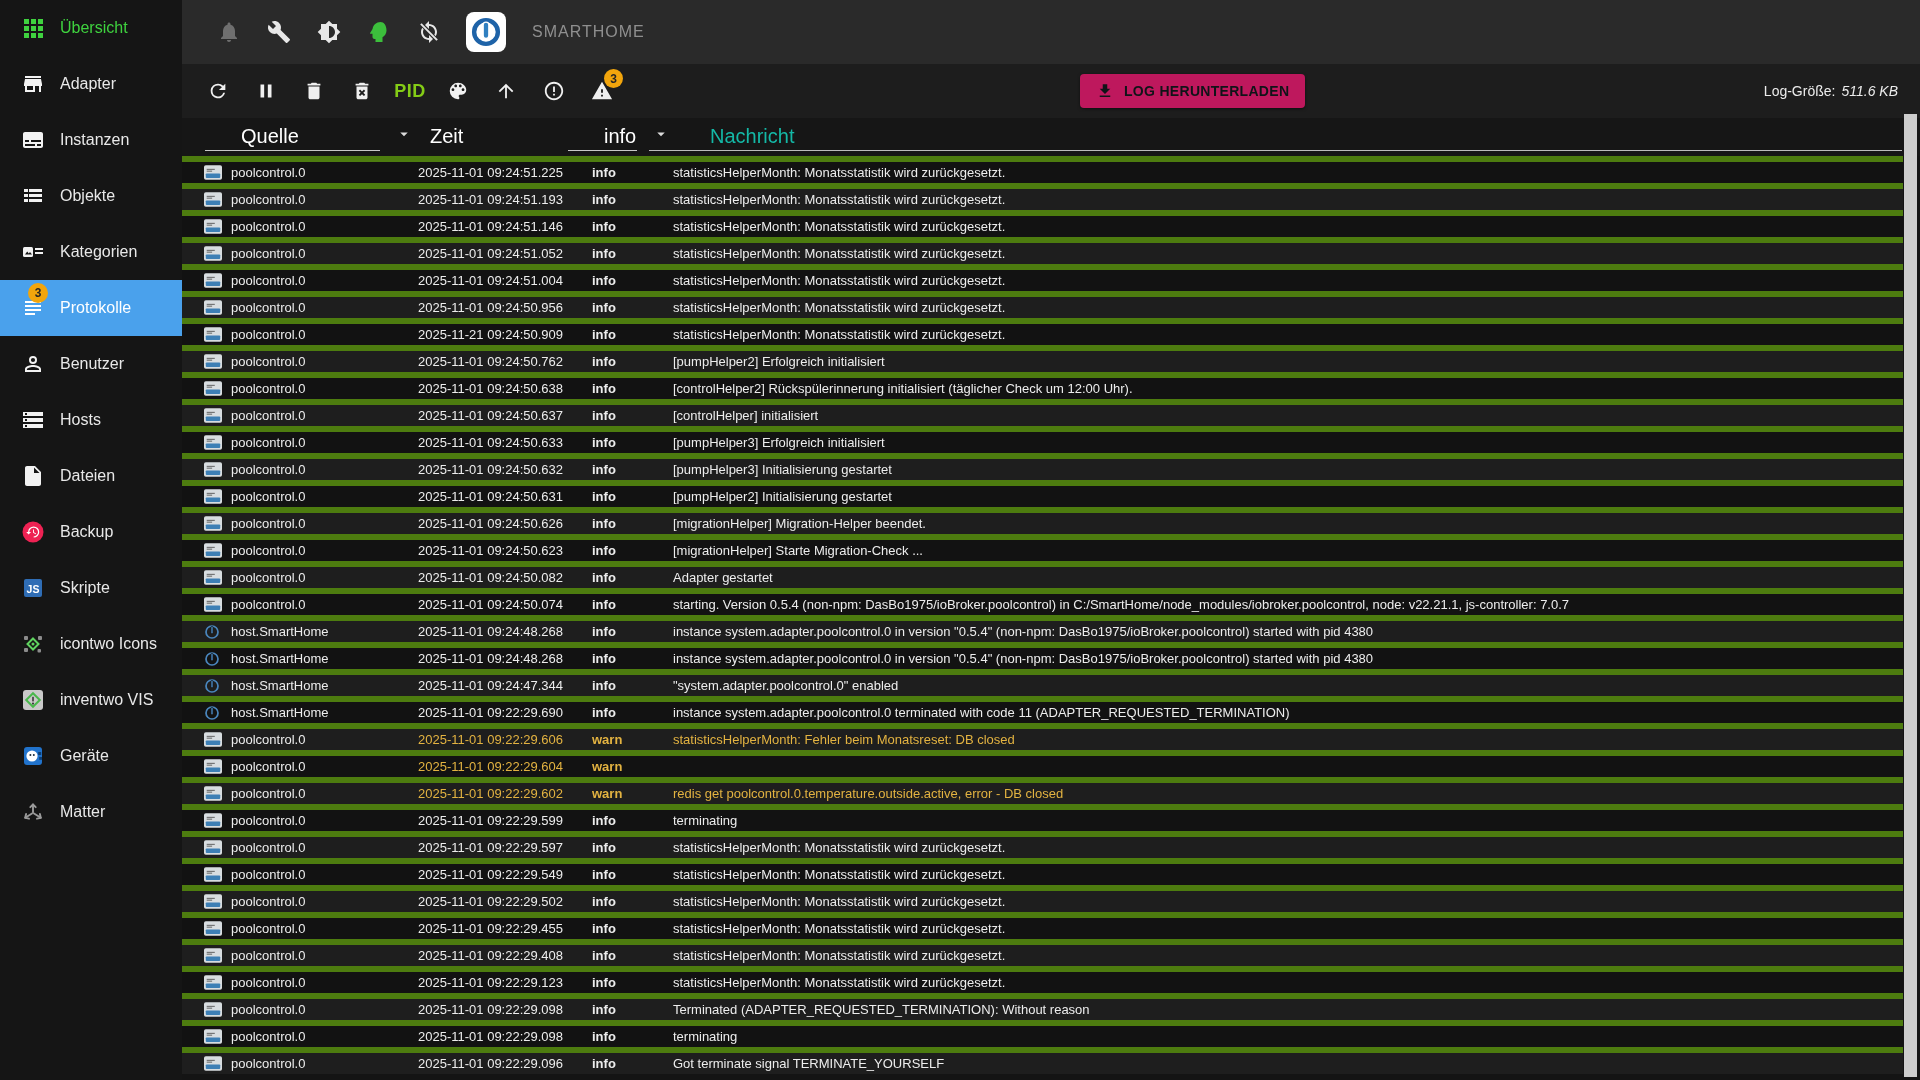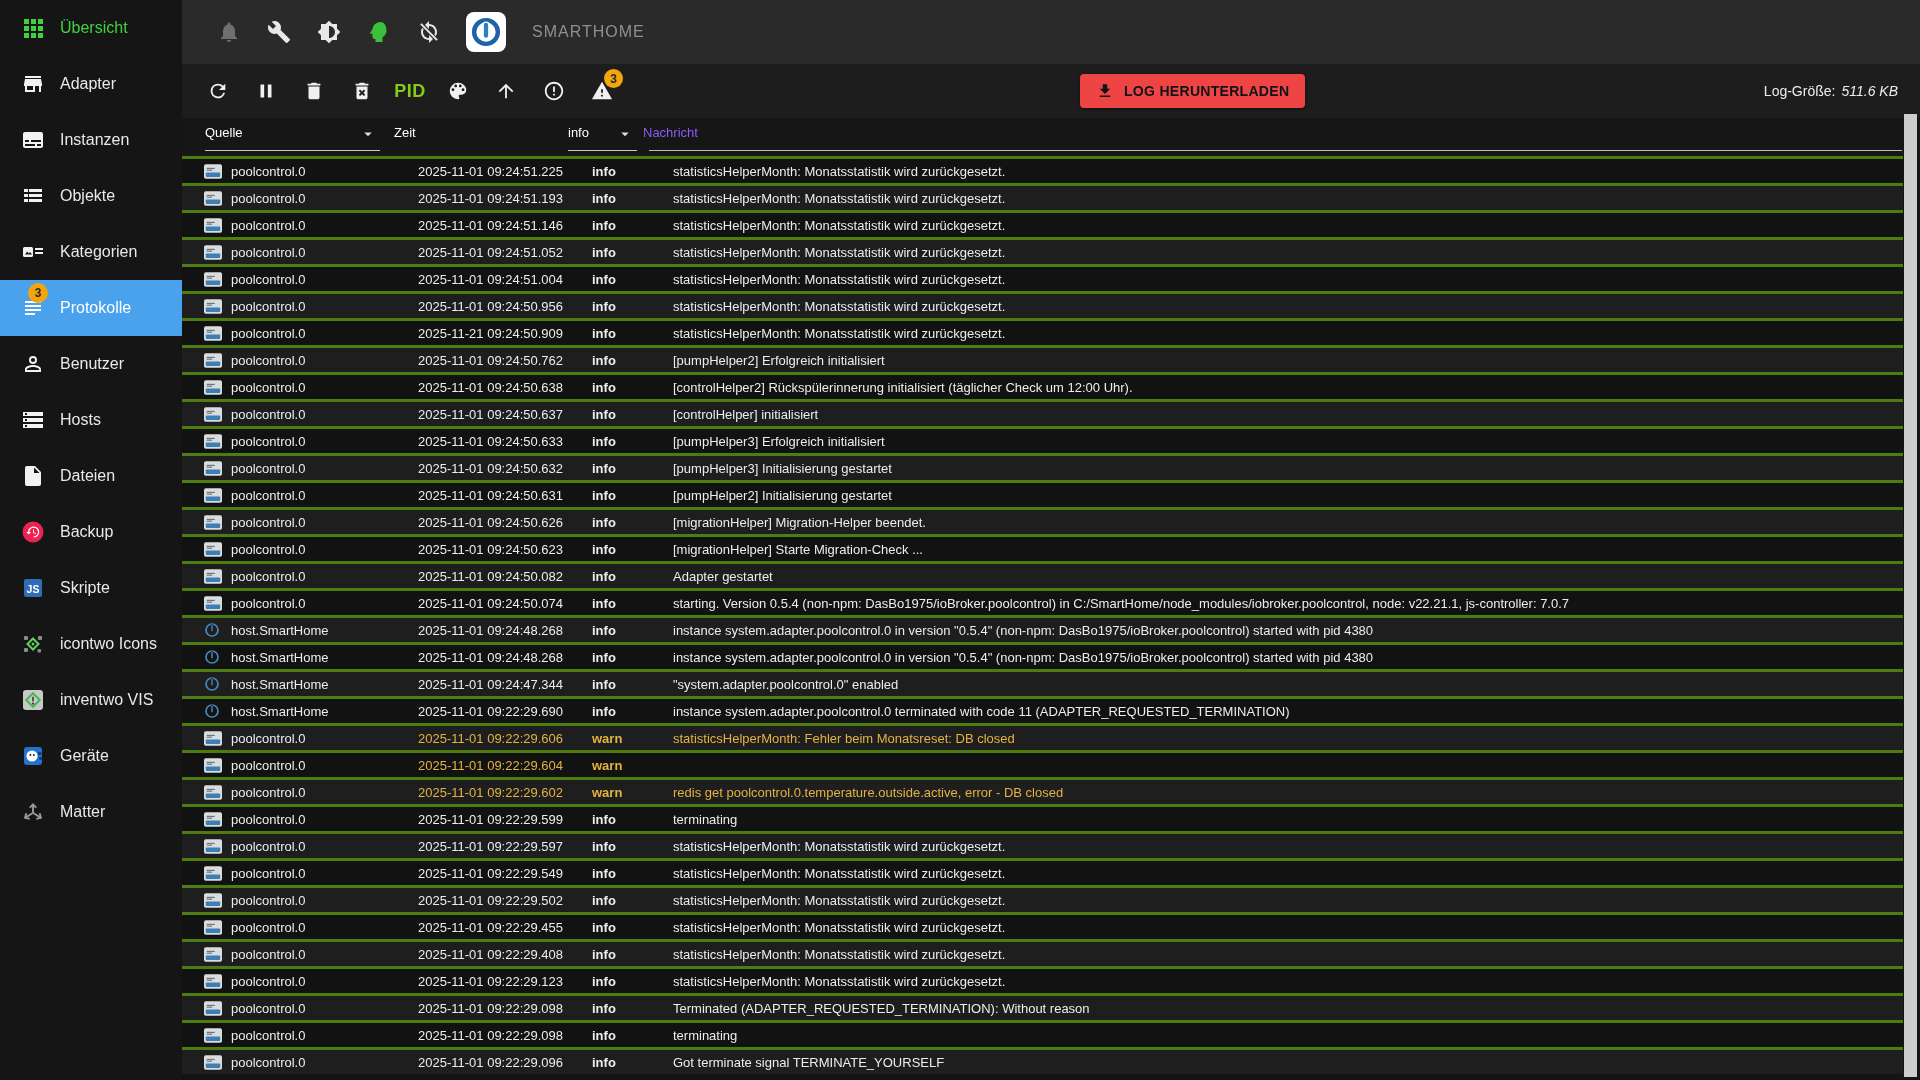--- a/index.html
+++ b/index.html
@@ -45,49 +45,49 @@
   .toolbar { position:relative; height:54px; background:#1d1d1d; display:flex;
              align-items:center; padding-left:12px; }
   .tbtn { position:relative; width:48px; height:42px; display:flex; align-items:center;
           justify-content:center; color:#f0f0f0; cursor:pointer; background:none; border:none; }
   .tbtn svg { width:22px; height:22px; }
   .tbtn .pid-label { font-size:18px; font-weight:bold; letter-spacing:.5px; color:#84cc16; }
   .tbadge { position:absolute; top:-1px; right:3px; min-width:19px; height:19px;
             border-radius:50%; background:#f2a50c; color:#252525; font-size:12px;
             font-weight:bold; display:flex; align-items:center; justify-content:center; }
   .download-btn { position:absolute; left:898px; top:10px; height:34px;
-                  background:#ef4444; color:#101418; border:none; border-radius:4px;
+                  background:#be185d; color:#101418; border:none; border-radius:4px;
                   display:flex; align-items:center; gap:10px; padding:16px 16px;
                   font-size:14px; font-weight:bold; font-family:inherit;
                   letter-spacing:.3px; cursor:pointer; box-shadow:0 1px 3px rgba(0,0,0,.5); }
   .download-btn svg { width:18px; height:18px; }
   .logsize { position:absolute; right:22px; top:0; height:54px; display:flex;
              align-items:center; gap:6px; color:#ececec; font-size:14px; }
   .logsize .val { font-style:italic; }
 
   
   .thead { position:relative; height:38px; background:#161616; }
-  .hcell { position:absolute; top:7px; font-size:13px; color:#ffffff; display:flex;
-           align-items:flex-end; gap:6px; }
+  .hcell { position:absolute; top:7px; font-size:20px; color:#ffffff; display:flex;
+           align-items:flex-end; gap:6px;margin-left:36px; }
   .hcell.filter { cursor:pointer; }
   .hcell .dd { width:18px; height:18px; color:#dcdcdc; }
   .h-quelle { left:23px; }
   .h-quelle .dd { position:absolute; left:154px; top:0; }
   .h-zeit { left:212px; }
   .h-info { left:386px; }
   .h-info .dd { position:absolute; left:48px; top:0; }
-  .h-msg { left:461px; color:#8b5cf6; }
+  .h-msg { left:492px; color:#14b8a6; }
   .uline { position:absolute; bottom:5px; height:1px; background:#c9c9c9; }
   .u-quelle { left:23px; width:175px; }
   .u-info { left:386px; width:69px; }
   .u-msg { left:467px; right:18px; background:#bdbdbd; }
 
   
   .rows { position:absolute; top:92px; left:0; right:17px; bottom:0; overflow:hidden; }
-  .row { height:27px; display:flex; align-items:center; border-top:3px solid #4d7c0f;
+  .row { height:27px; display:flex; align-items:center; border-top:6px solid #4d7c0f;
          font-size:13px; color:#ededed; }
   .row:nth-child(odd) { background:#121212; }
   .row:nth-child(even) { background:#1e1e1e; }
   .c-src { width:212px; padding-left:22px; display:flex; align-items:center; gap:9px;
            white-space:nowrap; overflow:hidden; }
   .c-src .ric { width:18px; height:16px; display:flex; align-items:center; flex:0 0 18px; }
   .c-time { width:174px; white-space:nowrap;margin-left:24px; }
   .c-sev { width:81px; font-weight:bold; }
   .c-msg { flex:1; white-space:nowrap; overflow:hidden; padding-right:6px; }
   .row.warn .c-time, .row.warn .c-sev, .row.warn .c-msg { color:#e3b341; }

